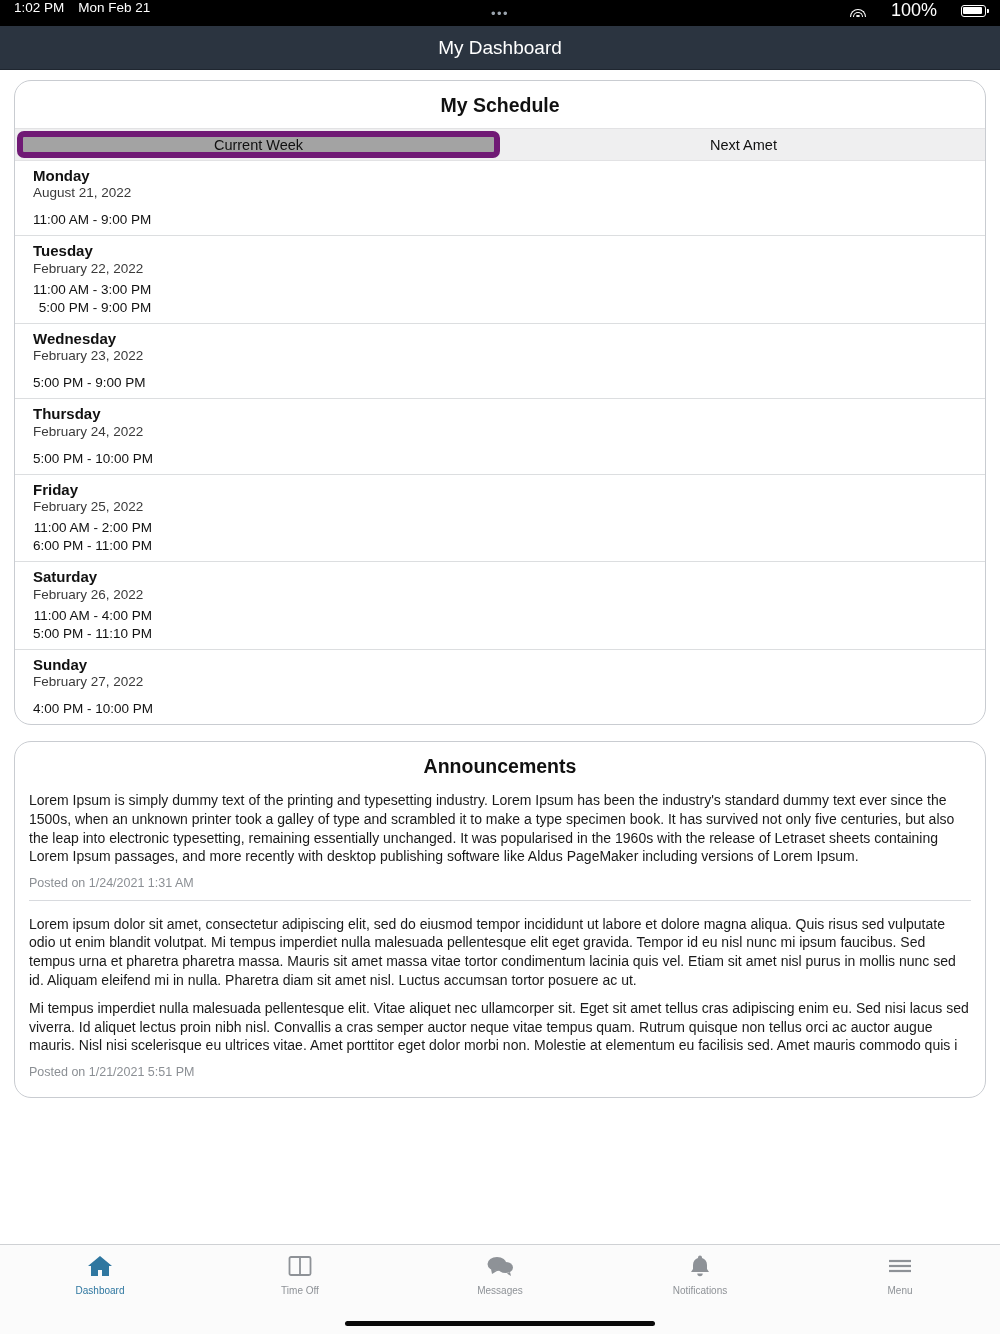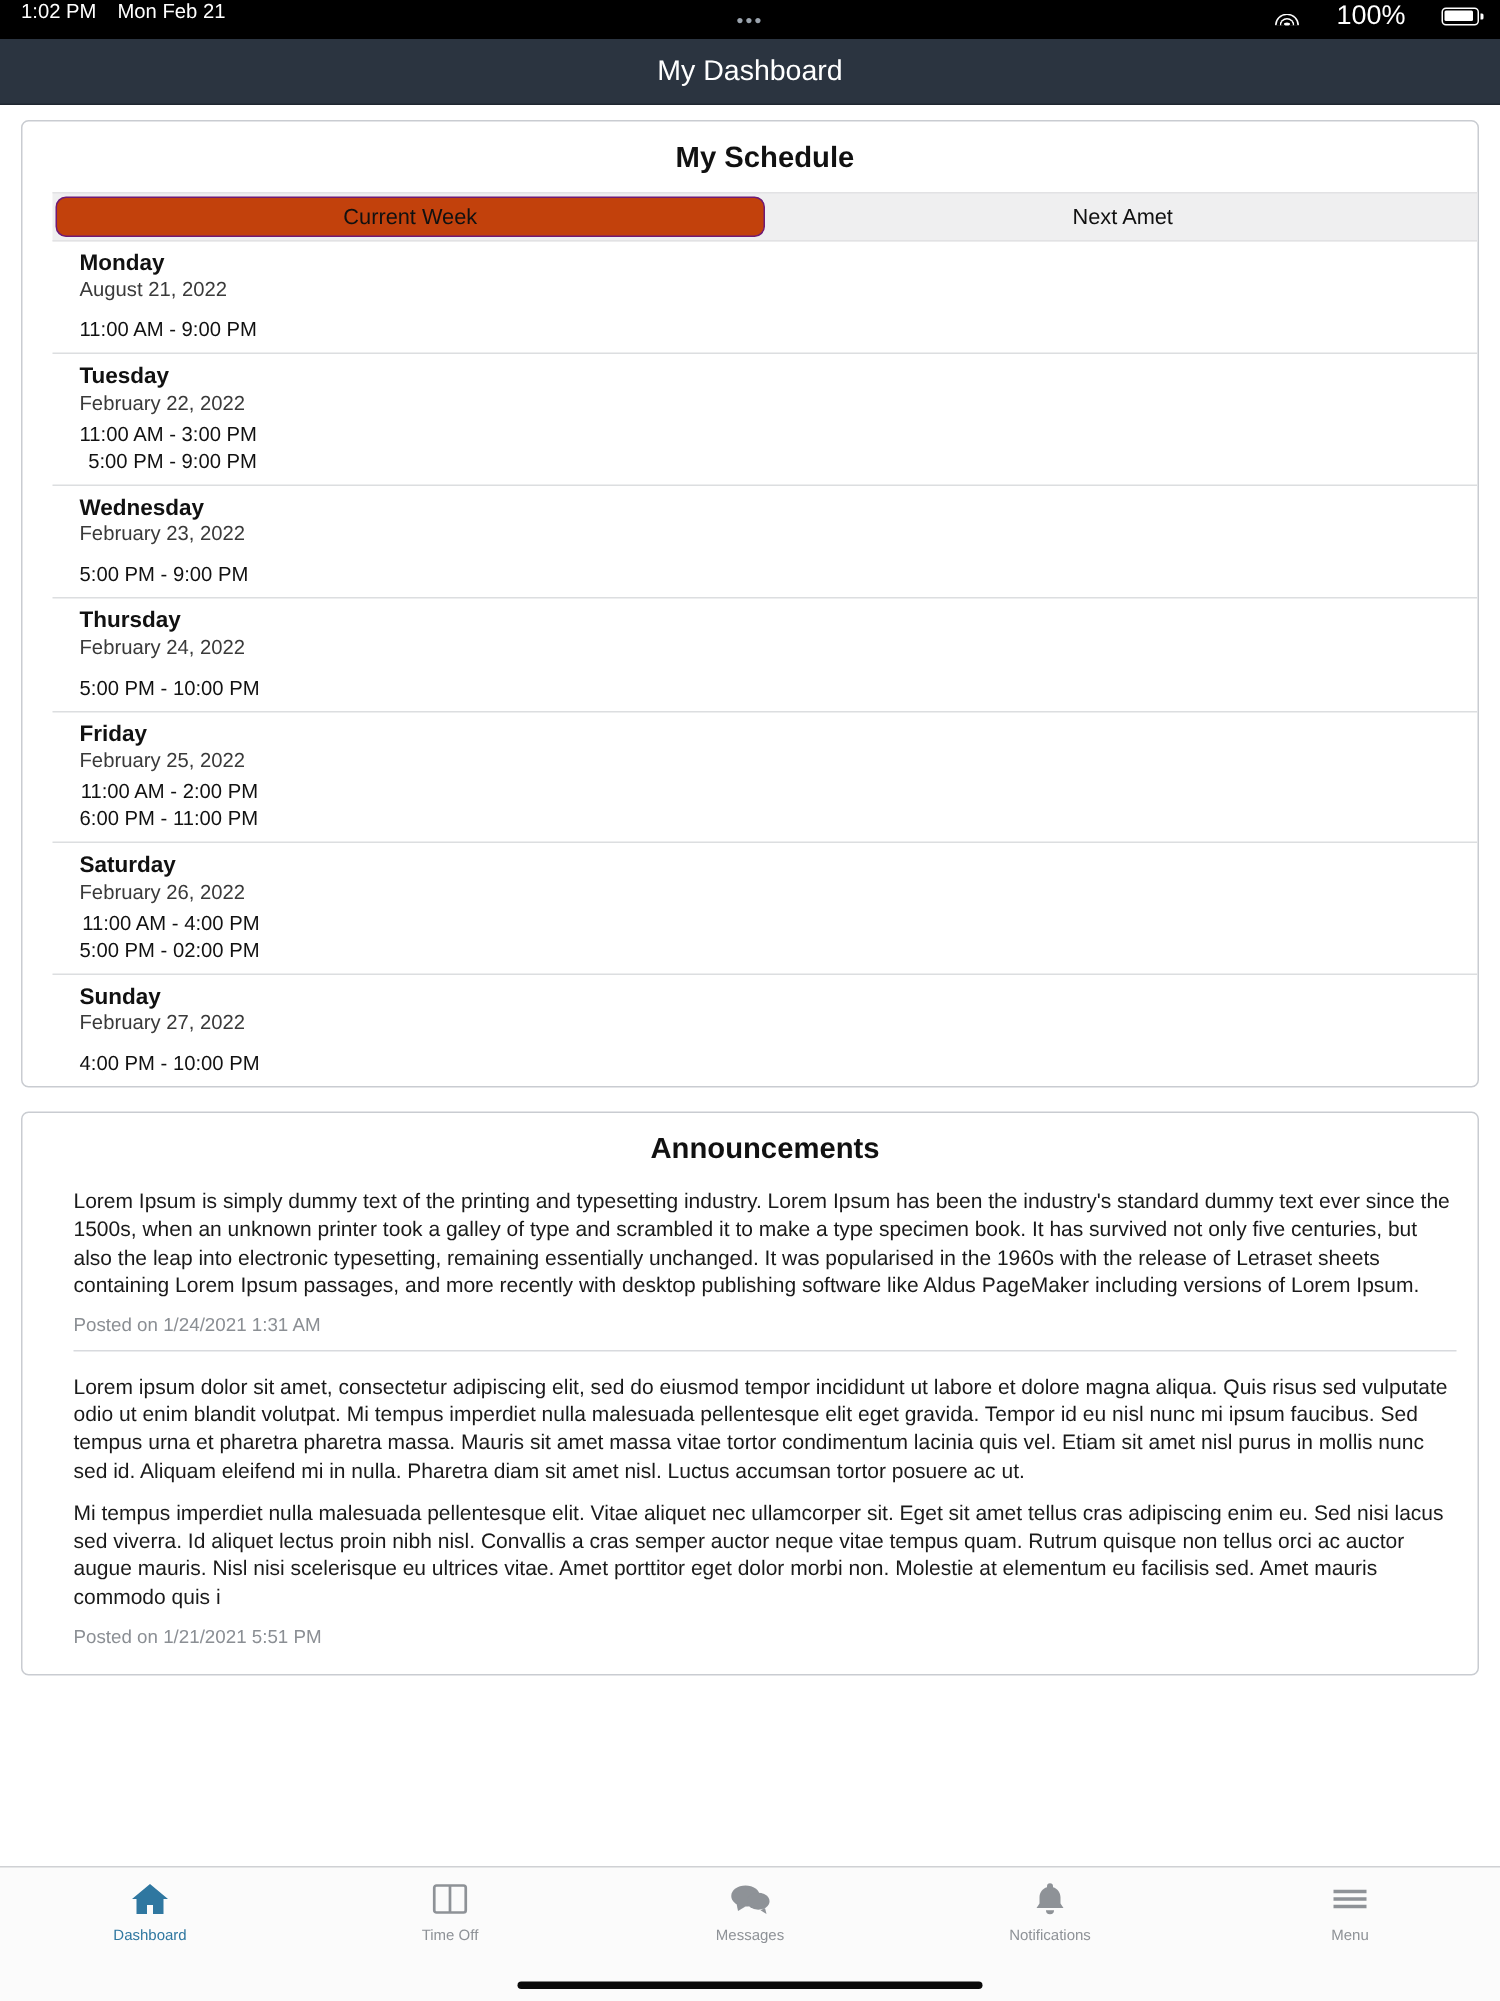--- a/index.html
+++ b/index.html
@@ -67,24 +67,23 @@
   
   .content {
     flex: 1 1 auto;
     background: #ffffff;
     overflow: hidden;
     padding: 10px 14px 0 14px;
   }
   .card {
     background: #ffffff;
     border: 1px solid #c9ccd1;
-    border-radius: 5px;
+    border-radius: 17px;
     margin-bottom: 16px;
     overflow: hidden;
-    padding-left: 20px;
   }
   .card-title {
     text-align: center;
     font-size: 19.5px;
     font-weight: bold;
     color: #111;
     padding: 13px 10px 11px 10px;
   }
 
   
@@ -99,22 +98,22 @@
   .seg {
     flex: 1 1 50%;
     display: flex; align-items: center; justify-content: center;
     font-size: 14.5px; color: #111;
     background: transparent;
     border: none;
     font-family: inherit;
     cursor: pointer;
   }
   .seg.active {
-    background: #c2410c;
-    border: 1px solid #701a75;
+    background: #a3a3a3;
+    border: 6px solid #701a75;
     border-radius: 7px;
     margin: 2px;
   }
 
   
   .sched-row {
     display: flex; align-items: flex-start; justify-content: space-between;
     padding: 6px 12px 6px 18px;
     border-bottom: 1px solid #dcdee0;
     min-height: 43px;
@@ -250,21 +249,21 @@
       </div>
     </div>
 
     <div class="sched-row">
       <div>
         <div class="sched-day">Saturday</div>
         <div class="sched-date">February 26, 2022</div>
       </div>
       <div class="sched-times" style="padding-top:3px">
         <div>11:00 AM - 4:00 PM</div>
-        <div>5:00 PM - 02:00 PM</div>
+        <div>5:00 PM - 11:10 PM</div>
       </div>
     </div>
 
     <div class="sched-row">
       <div>
         <div class="sched-day">Sunday</div>
         <div class="sched-date">February 27, 2022</div>
       </div>
       <div class="sched-times">
         <div>4:00 PM - 10:00 PM</div>

